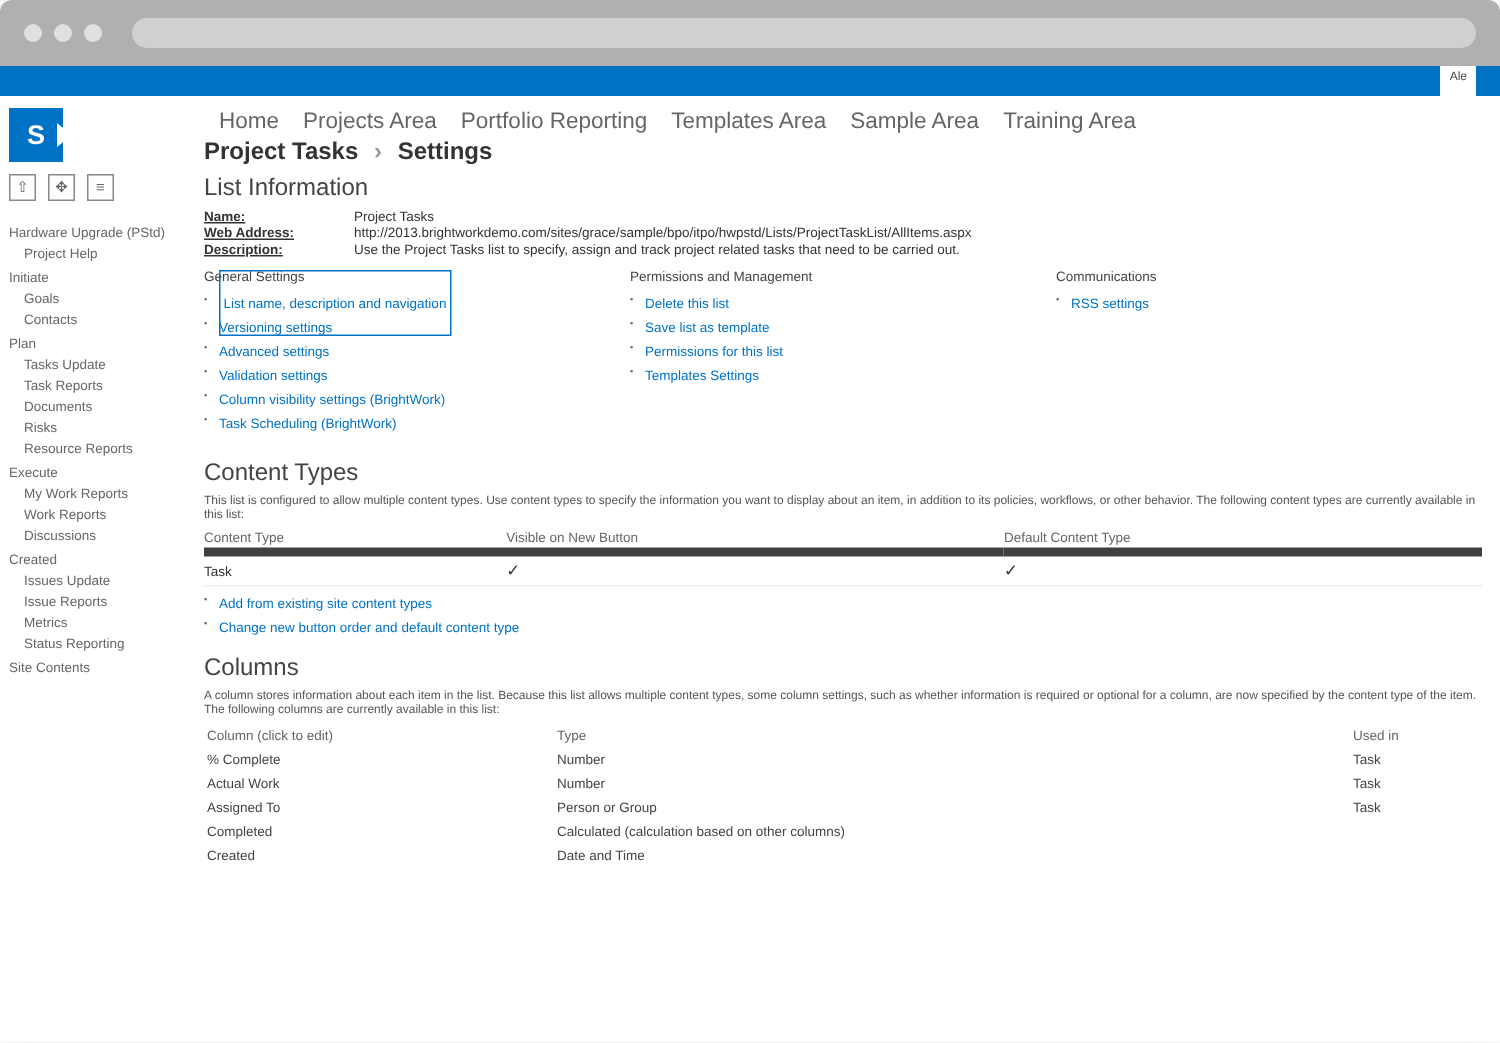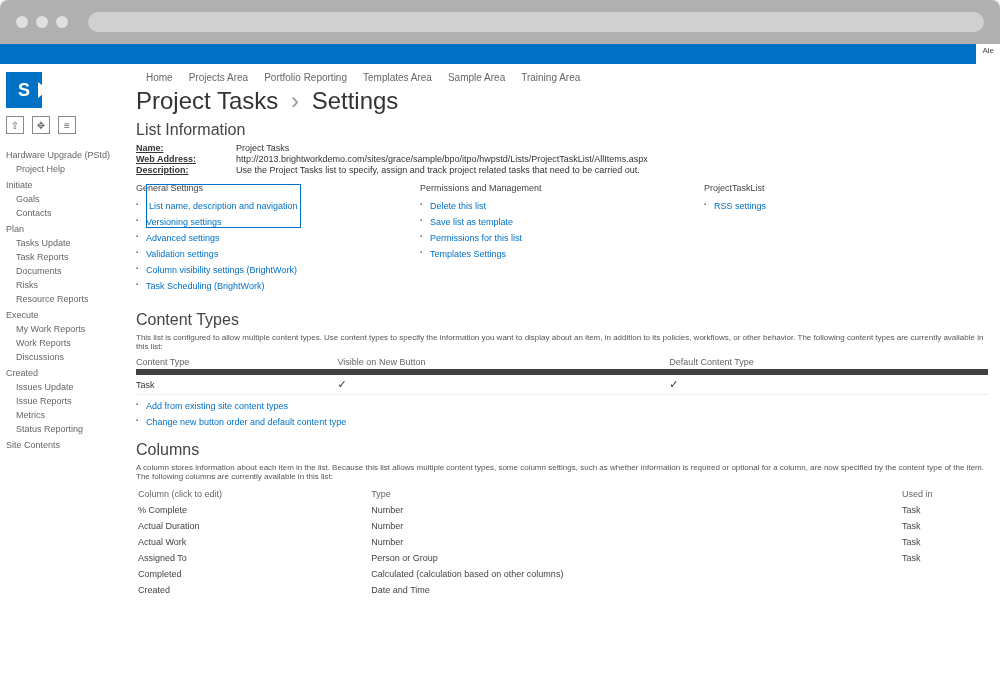--- a/index.html
+++ b/index.html
@@ -3,34 +3,34 @@
 <meta charset="utf-8">
 <style>
 * { box-sizing: border-box; margin: 0; padding: 0; }
 body { font-family: "Segoe UI", Tahoma, sans-serif; font-size: 9px; color: #333; background: #fff; }
 .window { width: 1000px; height: 695px; background: #fff; border-radius: 8px 8px 0 0; overflow: hidden; box-shadow: 0 4px 20px rgba(0,0,0,0.2); margin: 0 auto; }
 .titlebar { height: 44px; background: #B0B0B0; display: flex; align-items: center; padding: 0 16px; }
 .traffic { display: flex; gap: 8px; margin-right: 20px; }
 .dot { width: 12px; height: 12px; border-radius: 50%; background: #E0E0E0; }
 .addrbar { flex: 1; height: 20px; background: #D0D0D0; border-radius: 10px; }
 .ribbon { height: 20px; background: #0072C6; position: relative; }
-.ribbon-right { position: absolute; right: 0; top: 0; height: 20px; background: #fff; padding: 2px 6px; font-size: 8px; color: #444; }
+.ribbon-right { position: absolute; right: 16px; top: 0; height: 20px; background: #fff; padding: 2px 6px; font-size: 8px; color: #444; }
 .page { display: flex; height: calc(695px - 44px - 20px); }
 .leftcol { width: 130px; padding: 8px 6px; }
 .logo { width: 36px; height: 36px; background: #0072C6; display: flex; align-items: center; justify-content: center; margin-bottom: 6px; position: relative; }
 .logo-s { color: #fff; font-weight: bold; font-size: 18px; }
 .logo-arrow { position: absolute; right: -6px; top: 10px; width: 0; height: 0; border-top: 8px solid transparent; border-bottom: 8px solid transparent; border-left: 10px solid #fff; }
 .iconrow { display: flex; gap: 8px; margin: 8px 0 12px 0; }
 .iconbox { width: 18px; height: 18px; border: 1px solid #888; display: flex; align-items: center; justify-content: center; font-size: 10px; color: #666; }
 .nav-head { color: #666; font-size: 9px; padding: 4px 0 2px 0; cursor: pointer; }
 .nav-sub { color: #666; font-size: 9px; padding: 2px 0 2px 10px; cursor: pointer; }
 .maincol { flex: 1; padding: 8px 12px 8px 6px; overflow: auto; }
-.topnav { font-size: 10px; color: #666; margin-bottom: 4px; padding-left: 10px; }
+.topnav { font-size: 15px; color: #666; margin-bottom: 4px; padding-left: 10px; }
 .topnav span { margin-right: 16px; cursor: pointer; }
-.pagetitle { font-size: 24px; font-weight: 400; color: #333; margin-bottom: 2px; }
+.pagetitle { font-size: 16px; font-weight: 700; color: #333; margin-bottom: 2px; }
 .pagetitle .sep { margin: 0 6px; color: #999; }
 .section-head { font-size: 16px; color: #444; margin: 6px 0 4px 0; }
 .info-row { display: flex; font-size: 9px; margin: 1px 0; }
 .info-label { width: 100px; font-weight: bold; text-decoration: underline; }
 .info-val { flex: 1; color: #333; }
 .cols3 { display: flex; margin-top: 8px; }
 .col3 { flex: 1; }
 .col3 h4 { font-size: 9px; font-weight: normal; color: #444; margin-bottom: 8px; }
 .linklist { list-style: none; }
 .linklist li { position: relative; padding-left: 10px; margin: 6px 0; }
@@ -138,21 +138,21 @@
         <div class="col3">
           <h4>Permissions and Management</h4>
           <ul class="linklist" id="perm-links">
               <li><a>Delete this list</a></li>
               <li><a>Save list as template</a></li>
               <li><a>Permissions for this list</a></li>
               <li><a>Templates Settings</a></li>
             </ul>
         </div>
         <div class="col3">
-          <h4>ProjectTaskList</h4>
+          <h4>Communications</h4>
           <ul class="linklist" id="comm-links">
               <li><a>RSS settings</a></li>
             </ul>
         </div>
       </div>
 
       <div class="ct-block">
         <div class="section-head">Content Types</div>
         <div class="ct-desc">This list is configured to allow multiple content types. Use content types to specify the information you want to display about an item, in addition to its policies, workflows, or other behavior. The following content types are currently available in this list:</div>
         <table class="ct-table">
@@ -188,25 +188,20 @@
                 <th>Used in</th>
               </tr>
             </thead>
           <tbody id="col-body">
               <tr>
                 <td>% Complete</td>
                 <td>Number</td>
                 <td>Task</td>
               </tr>
               <tr>
-                <td>Actual Duration</td>
-                <td>Number</td>
-                <td>Task</td>
-              </tr>
-              <tr>
                 <td>Actual Work</td>
                 <td>Number</td>
                 <td>Task</td>
               </tr>
               <tr>
                 <td>Assigned To</td>
                 <td>Person or Group</td>
                 <td>Task</td>
               </tr>
               <tr>

